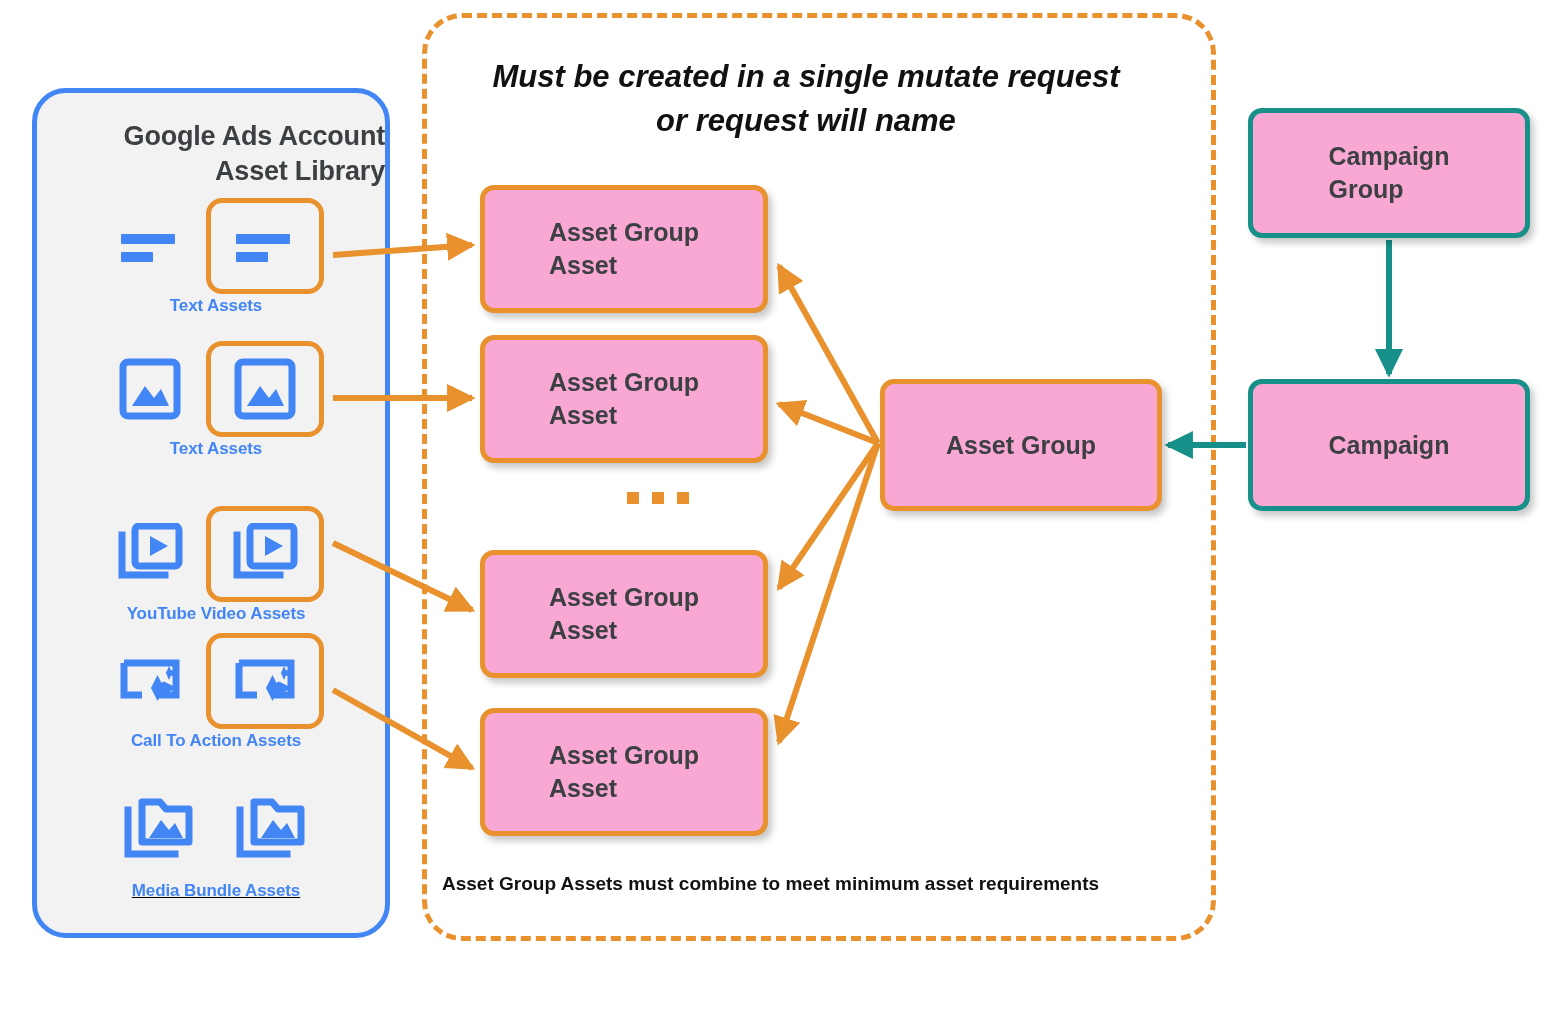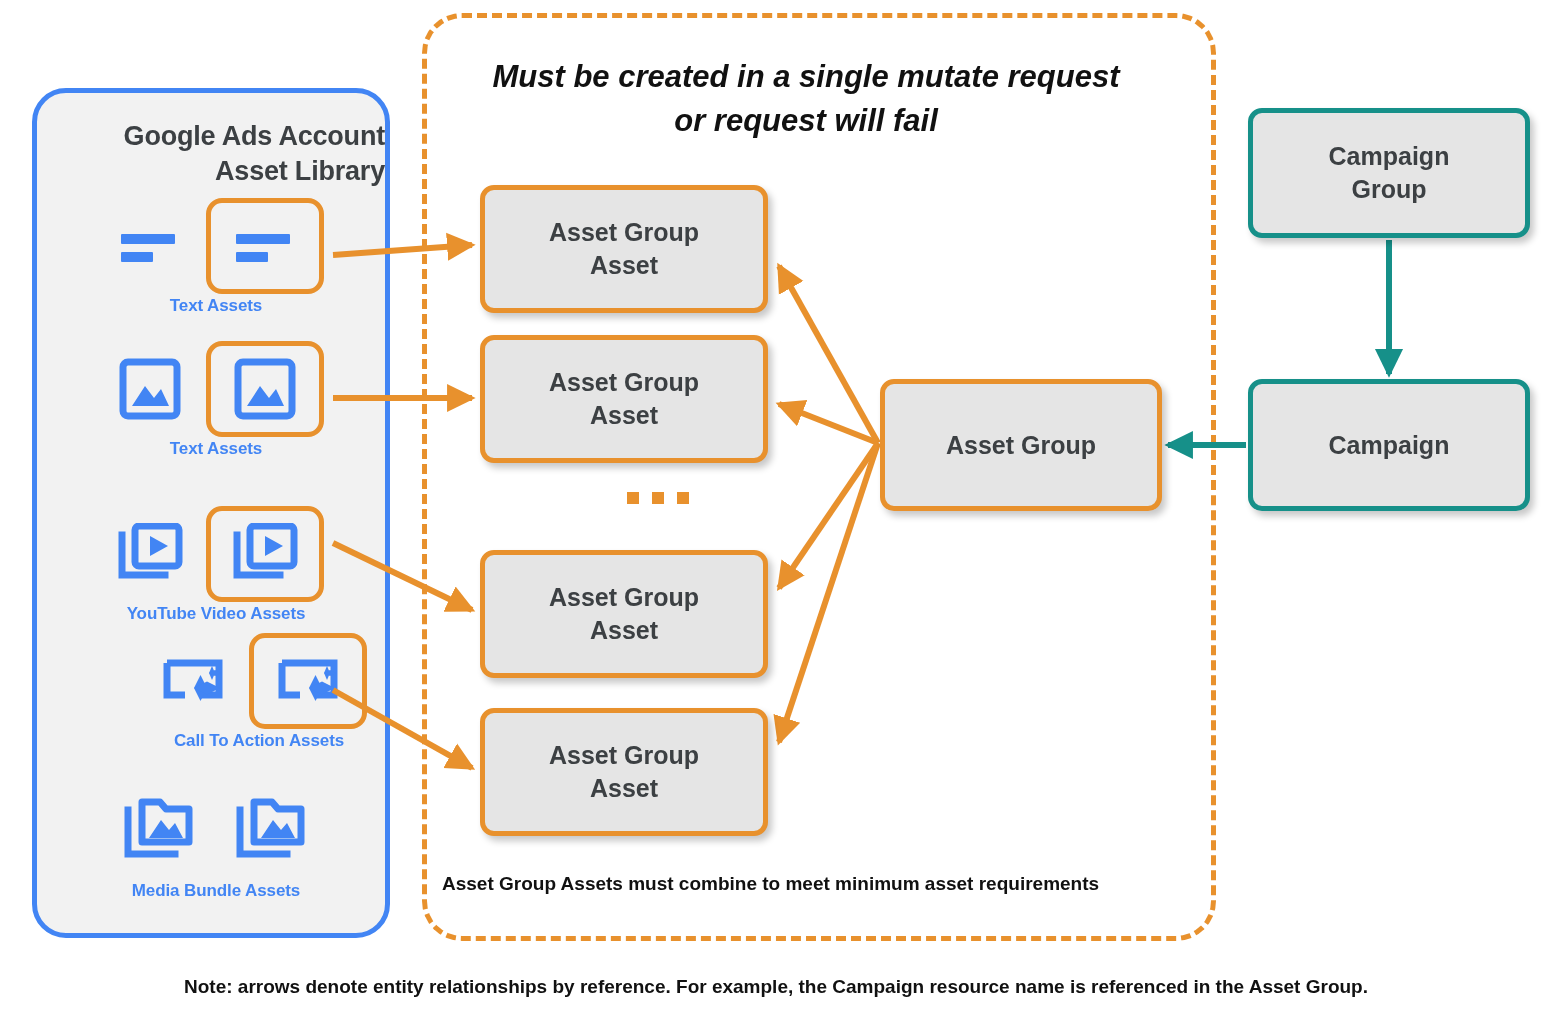--- a/index.html
+++ b/index.html
@@ -98,25 +98,24 @@
     font-size: 19px;
     font-weight: bold;
     color: #111111;
     z-index: 4;
   }
 
   
   .node {
     position: absolute;
     box-sizing: border-box;
-    background: #e5e5e5;
+    background: #f9a8d4;
     display: flex;
     align-items: center;
     justify-content: center;
-    text-align: center;
     font-size: 25px;
     font-weight: bold;
     color: #3C4043;
     line-height: 1.32;
     border-radius: 14px;
     box-shadow: 4px 5px 7px rgba(0,0,0,0.22);
     z-index: 5;
   }
   .node.orange { border: 5px solid #E8912D; }
   .node.teal   { border: 5px solid #169089; }
@@ -214,21 +213,21 @@
           <svg width="66" height="62" viewBox="0 0 66 62">
             <path d="M5 12 L5 52 L48 52" fill="none" stroke="#4285F4" stroke-width="7" stroke-linecap="square"></path>
             <rect x="18" y="3" width="44" height="40" rx="4" fill="none" stroke="#4285F4" stroke-width="7"></rect>
             <path d="M33 13 L51 23 L33 33 Z" fill="#4285F4"></path>
           </svg>
         </div>
       </div>
       <div class="asset-label">YouTube Video  Assets</div>
     </div>
 
-    <div class="asset-row" style="top:540px;margin-left:43px;">
+    <div class="asset-row" style="top:540px;">
       <div class="icon-pair">
         <div class="icon-slot">
           <svg width="72" height="52" viewBox="0 0 72 52">
             <path d="M10 8 L62 8 L62 40 L44 40 M28 40 L10 40 L10 8" fill="none" stroke="#4285F4" stroke-width="7" stroke-linecap="butt"></path>
             <path d="M37 33 L43.5 20 L50 33 L43.5 46 Z" fill="#4285F4"></path>
             <path d="M37 33 L50 26.5 L63 33 L50 39.5 Z" fill="#4285F4"></path>
             <path d="M52 18 L55 11 L58 18 L55 25 Z" fill="#4285F4"></path>
             <path d="M52 18 L58 15 L64 18 L58 21 Z" fill="#4285F4"></path>
           </svg>
         </div>
@@ -238,21 +237,21 @@
             <path d="M37 33 L43.5 20 L50 33 L43.5 46 Z" fill="#4285F4"></path>
             <path d="M37 33 L50 26.5 L63 33 L50 39.5 Z" fill="#4285F4"></path>
             <path d="M52 18 L55 11 L58 18 L55 25 Z" fill="#4285F4"></path>
             <path d="M52 18 L58 15 L64 18 L58 21 Z" fill="#4285F4"></path>
           </svg>
         </div>
       </div>
       <div class="asset-label">Call To Action Assets</div>
     </div>
 
-    <div class="asset-row" style="top:690px;">
+    <div class="asset-row" style="top:690px;text-decoration:underline;">
       <div class="icon-pair" style="gap:28px;">
         <div class="icon-slot">
           <svg width="74" height="70" viewBox="0 0 74 70">
             <path d="M5 14 L5 58 L52 58" fill="none" stroke="#4285F4" stroke-width="7" stroke-linecap="square"></path>
             <path d="M19 46 L19 6 L37 6 L43 13 L66 13 L66 46 Z" fill="none" stroke="#4285F4" stroke-width="7" stroke-linejoin="round"></path>
             <path d="M26 42 L38 24 L46 34 L52 27 L60 42 Z" fill="#4285F4"></path>
           </svg>
         </div>
         <div class="icon-slot">
           <svg width="74" height="70" viewBox="0 0 74 70">
@@ -290,21 +289,21 @@
       <path d="M878 443 L779 742"></path>
     </g>
 
     <path d="M1389 240 L1389 374" stroke="#169089" stroke-width="6" fill="none" marker-end="url(#ah-teal)"></path>
 
     <path d="M1246 445 L1168 445" stroke="#169089" stroke-width="6" fill="none" marker-end="url(#ah-teal)"></path>
   </svg>
 
   <div id="mutate-note">
     <div>Must be created in a single mutate request</div>
-    <div>or request will fail</div>
+    <div>or request will name</div>
   </div>
   <div id="combine-note">Asset Group Assets must combine to meet minimum asset requirements</div>
 
   <div id="ellipsis">
     <i></i>
     <i></i>
     <i></i>
   </div>
 
   <div class="node orange aga" id="aga-1">
@@ -342,14 +341,13 @@
       <div>Group</div>
     </div>
   </div>
 
   <div class="node teal" id="campaign-node">
     <div>Campaign</div>
   </div>
 
   <svg id="arrow-layer-front"></svg>
 
-  <div id="footnote">Note: arrows denote entity relationships by reference. For example, the Campaign resource name is referenced in the Asset Group.</div>
 </div>
 
 </body></html>

